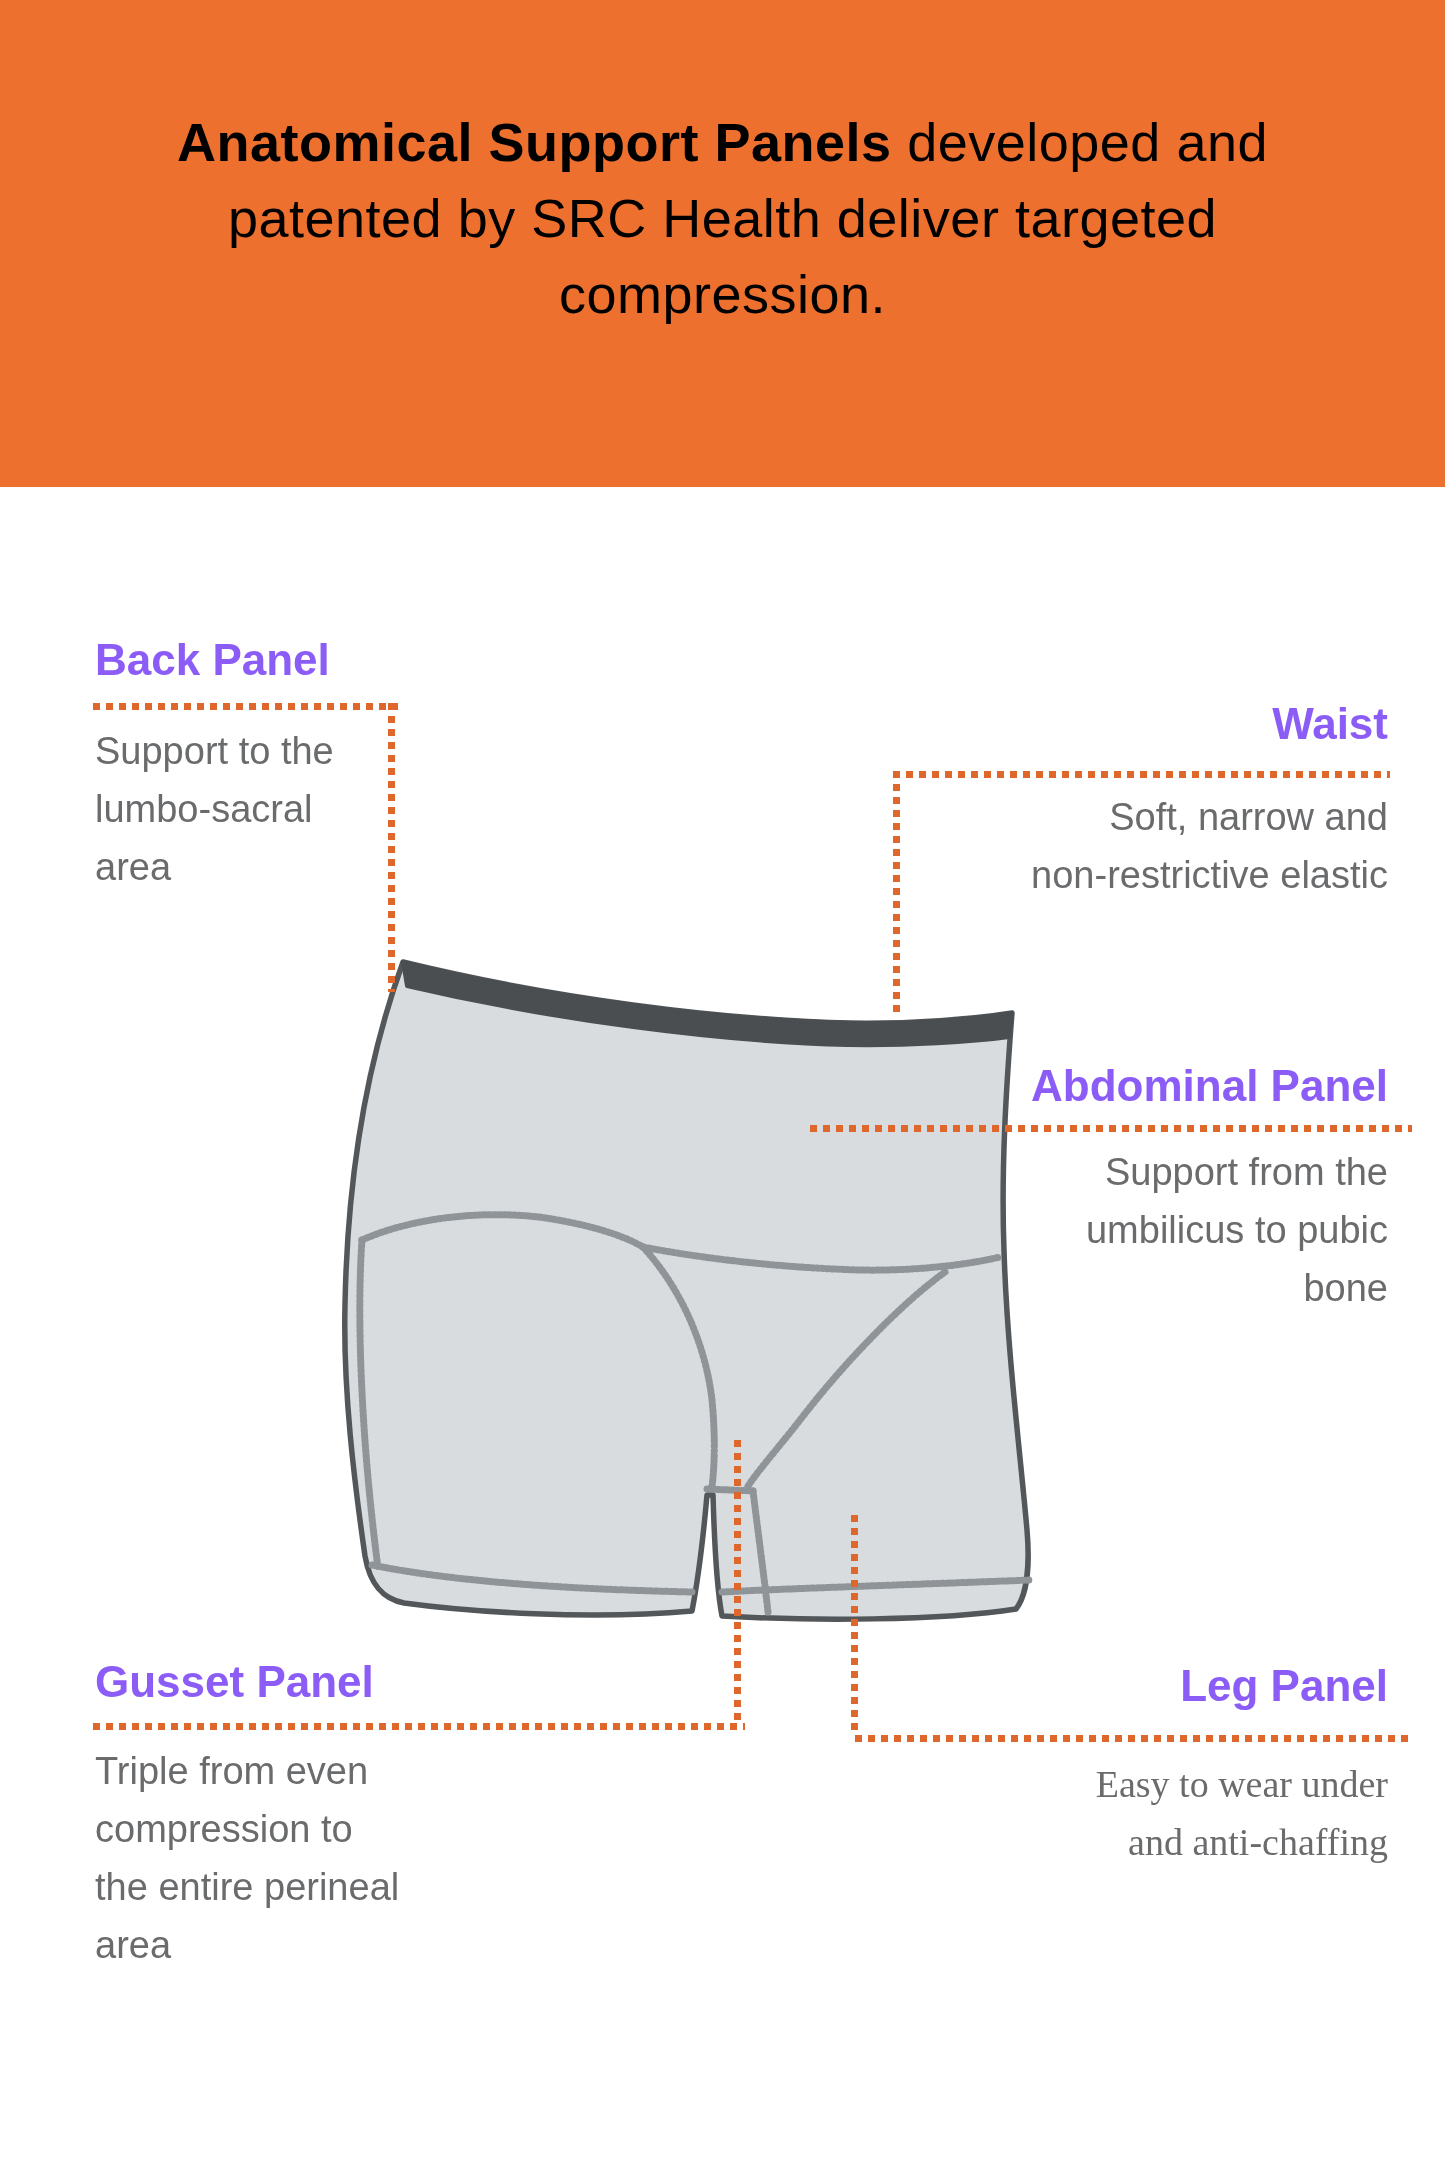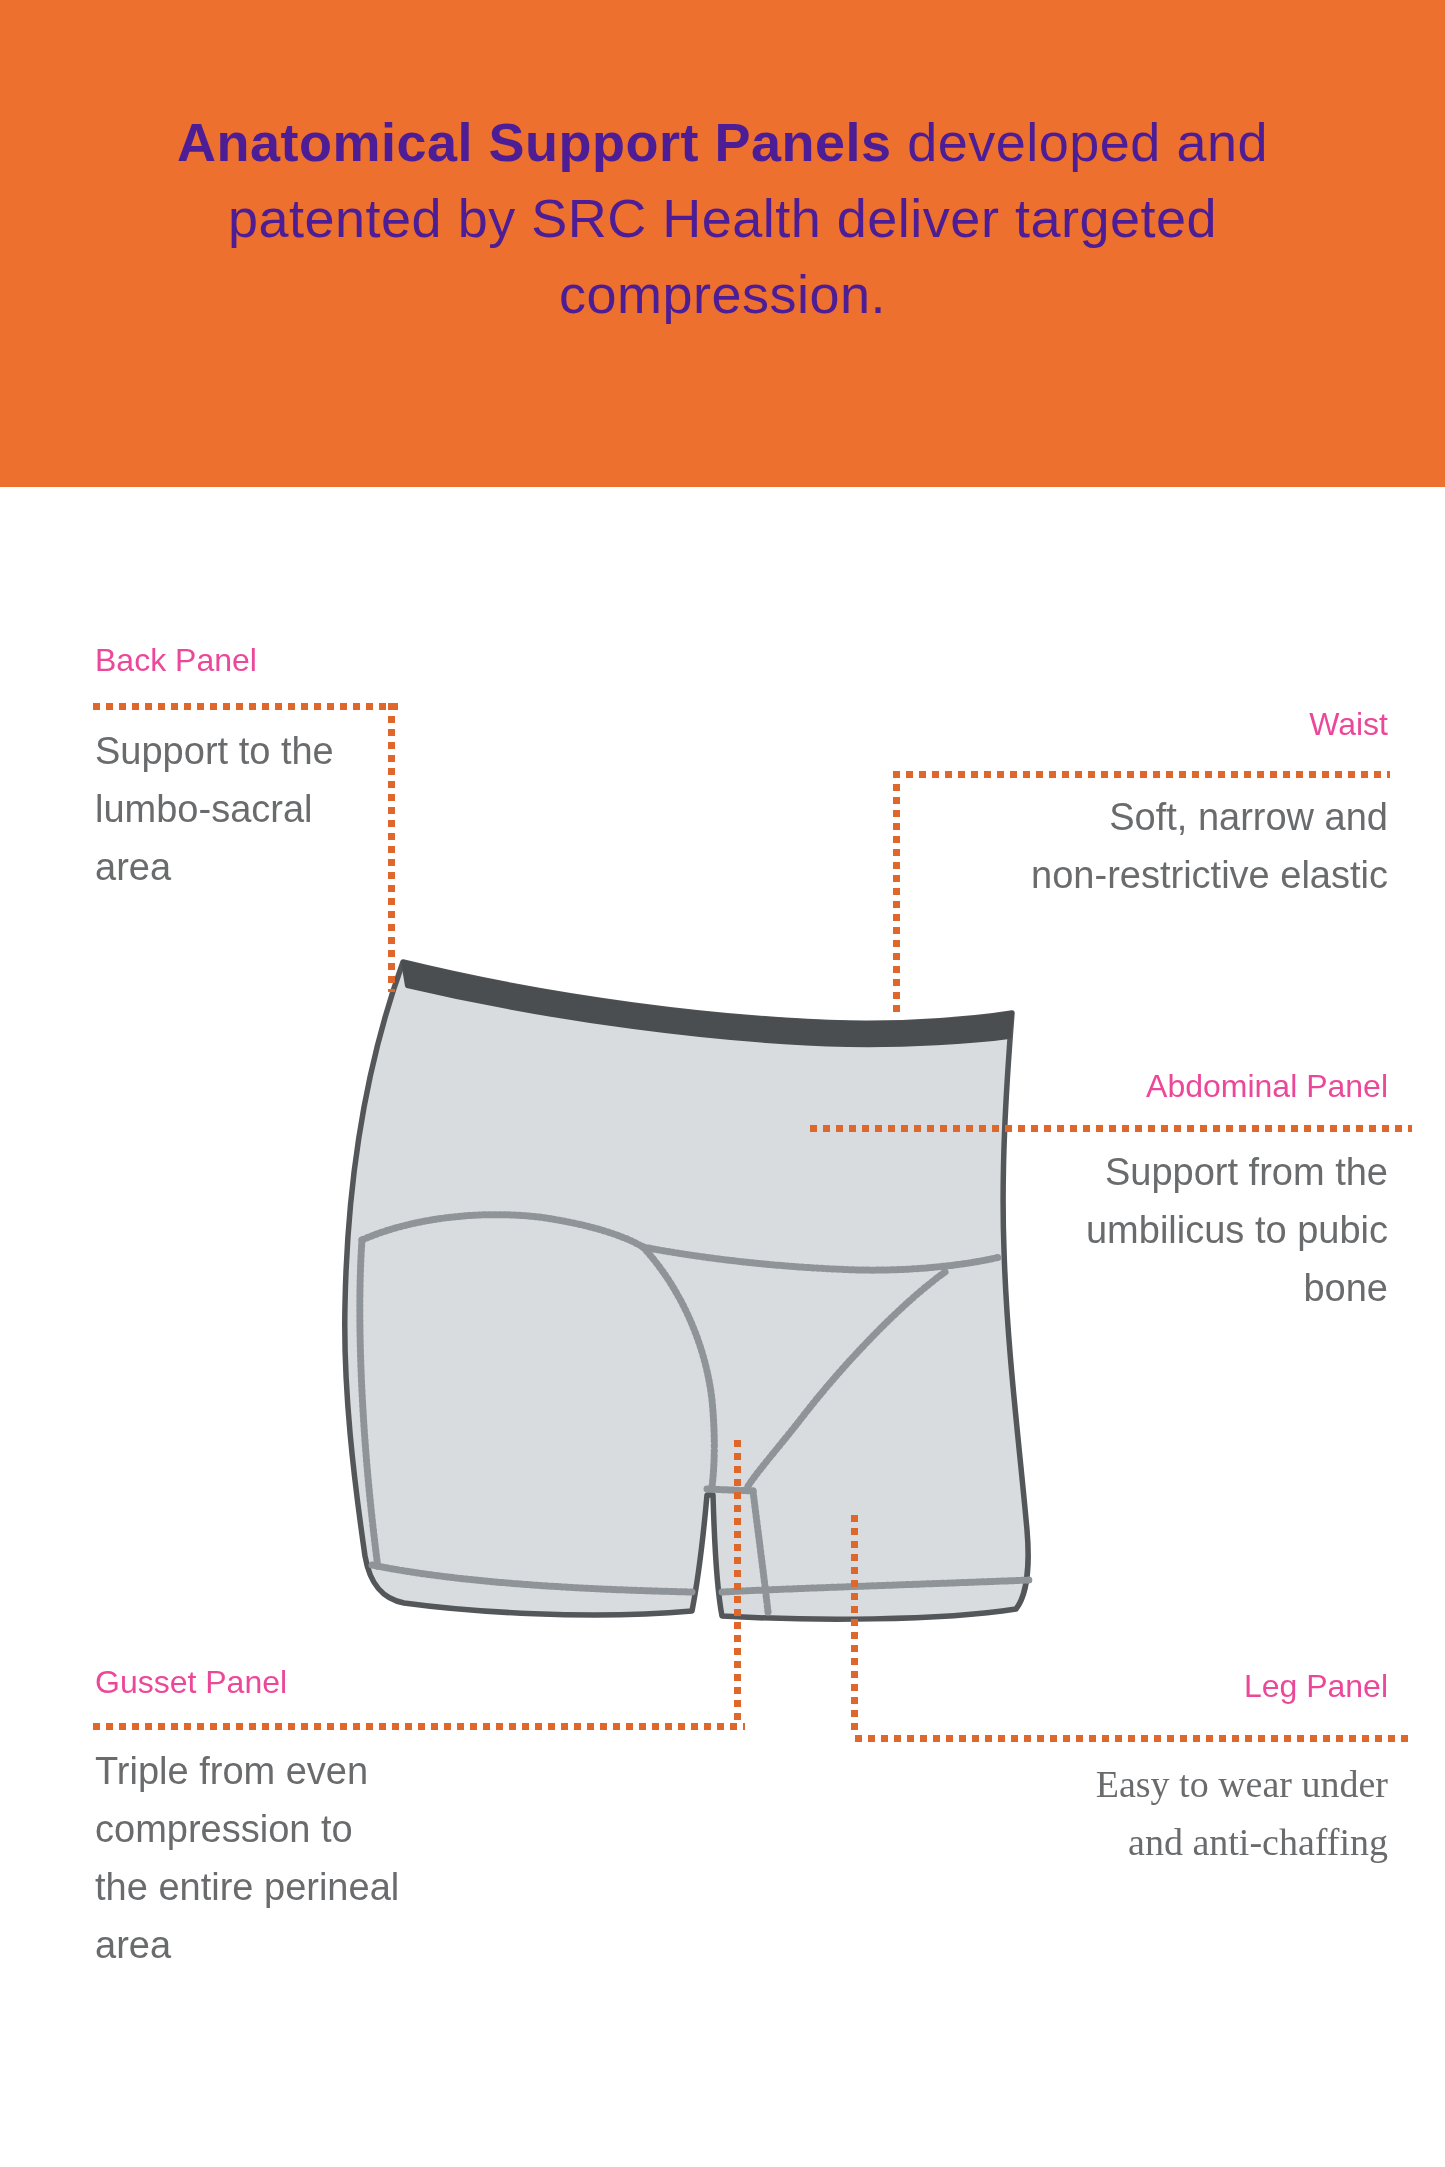--- a/index.html
+++ b/index.html
@@ -12,27 +12,27 @@
   }
   
   .banner{
     position:absolute;left:0;top:0;width:1445px;height:487px;
     background:#ED702F;
   }
   .banner-text{
     position:absolute;left:0;top:104px;width:1445px;
     text-align:center;
     font-size:54px;line-height:76px;font-weight:400;
-    color:#4c1d95;letter-spacing:.5px;
+    color:#000000;letter-spacing:.5px;
   }
   .banner-text strong{font-weight:700;}
   
   .lbl-title{
     position:absolute;
-    font-size:32px;font-weight:400;color:#ec4899;line-height:52px;
+    font-size:44px;font-weight:700;color:#8b5cf6;line-height:52px;
     white-space:nowrap;z-index:4;
   }
   .lbl-body{
     position:absolute;
     font-size:38px;font-weight:400;color:#6A6B6D;line-height:58px;
     white-space:nowrap;z-index:4;
   }
   .ta-r{text-align:right;}
   
   .dot-h{

